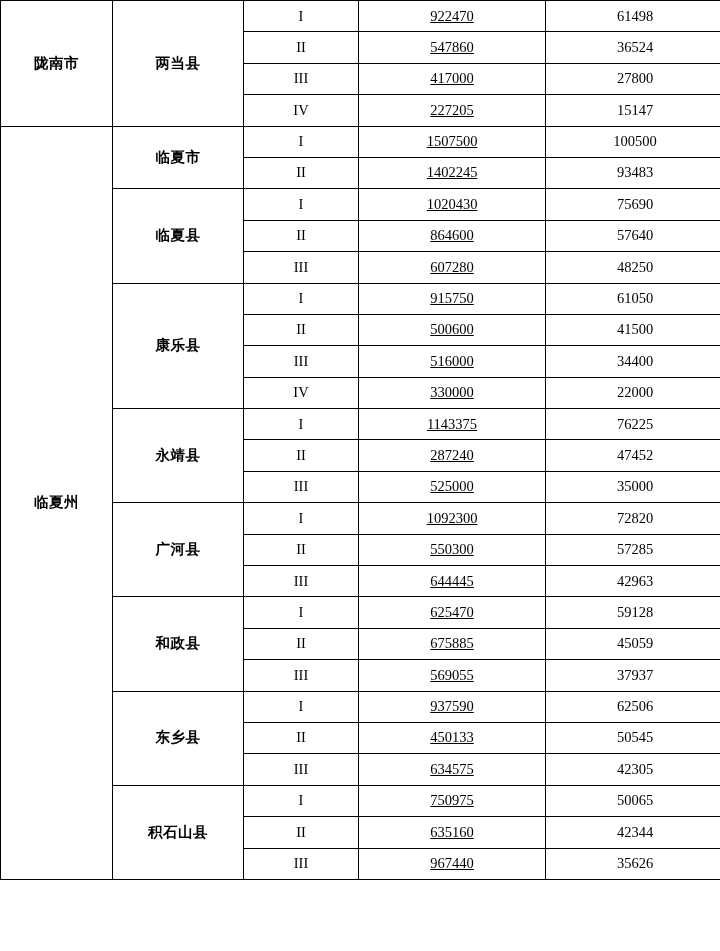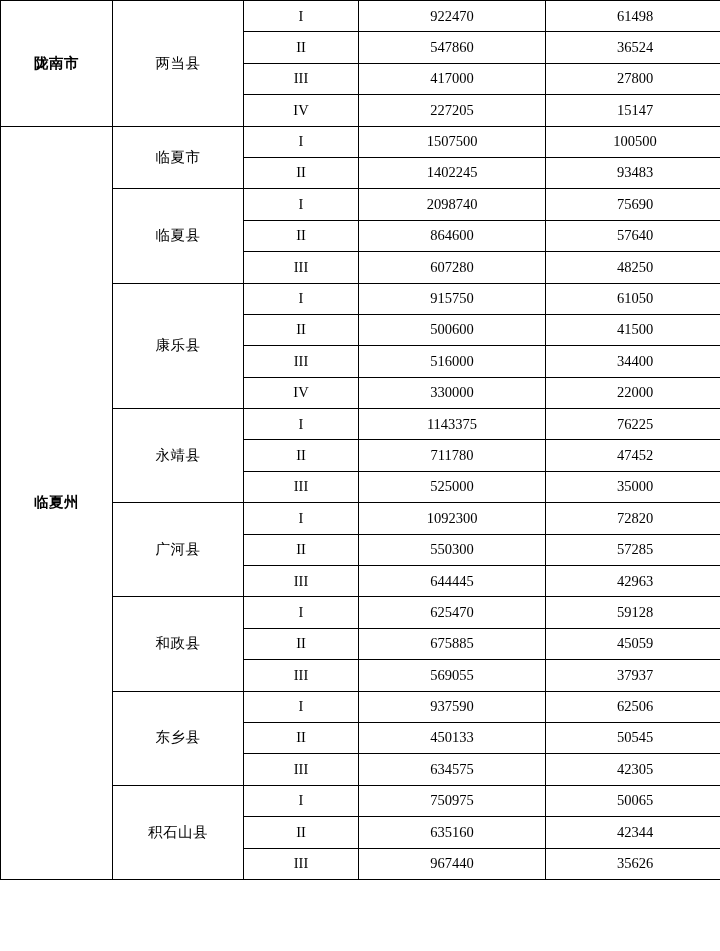--- a/index.html
+++ b/index.html
@@ -42,28 +42,30 @@
   td.c-region {
     width: 111px;
     font-size: 15px;
     letter-spacing: 0.5px;
     font-weight: bold;
   }
   td.c-county {
     width: 130px;
     font-size: 15px;
     letter-spacing: 0.5px;
+    font-weight: bold;
   }
   td.c-level {
     width: 114px;
     font-size: 14.5px;
   }
   td.c-v1 {
     width: 186px;
     font-size: 14.5px;
+    text-decoration: underline;
   }
   td.c-v2 {
     width: 178px;
     font-size: 14.5px;
   }
   
   tr.block-end td {
     border-bottom: 1.6px solid #000;
   }
 </style>
@@ -103,21 +105,21 @@
           <td class="c-v2">100500</td>
         </tr>
         <tr>
           <td class="c-level">II</td>
           <td class="c-v1">1402245</td>
           <td class="c-v2">93483</td>
         </tr>
         <tr>
           <td class="c-county" rowspan="3">临夏县</td>
           <td class="c-level">I</td>
-          <td class="c-v1">2098740</td>
+          <td class="c-v1">1020430</td>
           <td class="c-v2">75690</td>
         </tr>
         <tr>
           <td class="c-level">II</td>
           <td class="c-v1">864600</td>
           <td class="c-v2">57640</td>
         </tr>
         <tr>
           <td class="c-level">III</td>
           <td class="c-v1">607280</td>
@@ -145,21 +147,21 @@
           <td class="c-v2">22000</td>
         </tr>
         <tr>
           <td class="c-county" rowspan="3">永靖县</td>
           <td class="c-level">I</td>
           <td class="c-v1">1143375</td>
           <td class="c-v2">76225</td>
         </tr>
         <tr>
           <td class="c-level">II</td>
-          <td class="c-v1">711780</td>
+          <td class="c-v1">287240</td>
           <td class="c-v2">47452</td>
         </tr>
         <tr>
           <td class="c-level">III</td>
           <td class="c-v1">525000</td>
           <td class="c-v2">35000</td>
         </tr>
         <tr>
           <td class="c-county" rowspan="3">广河县</td>
           <td class="c-level">I</td>

